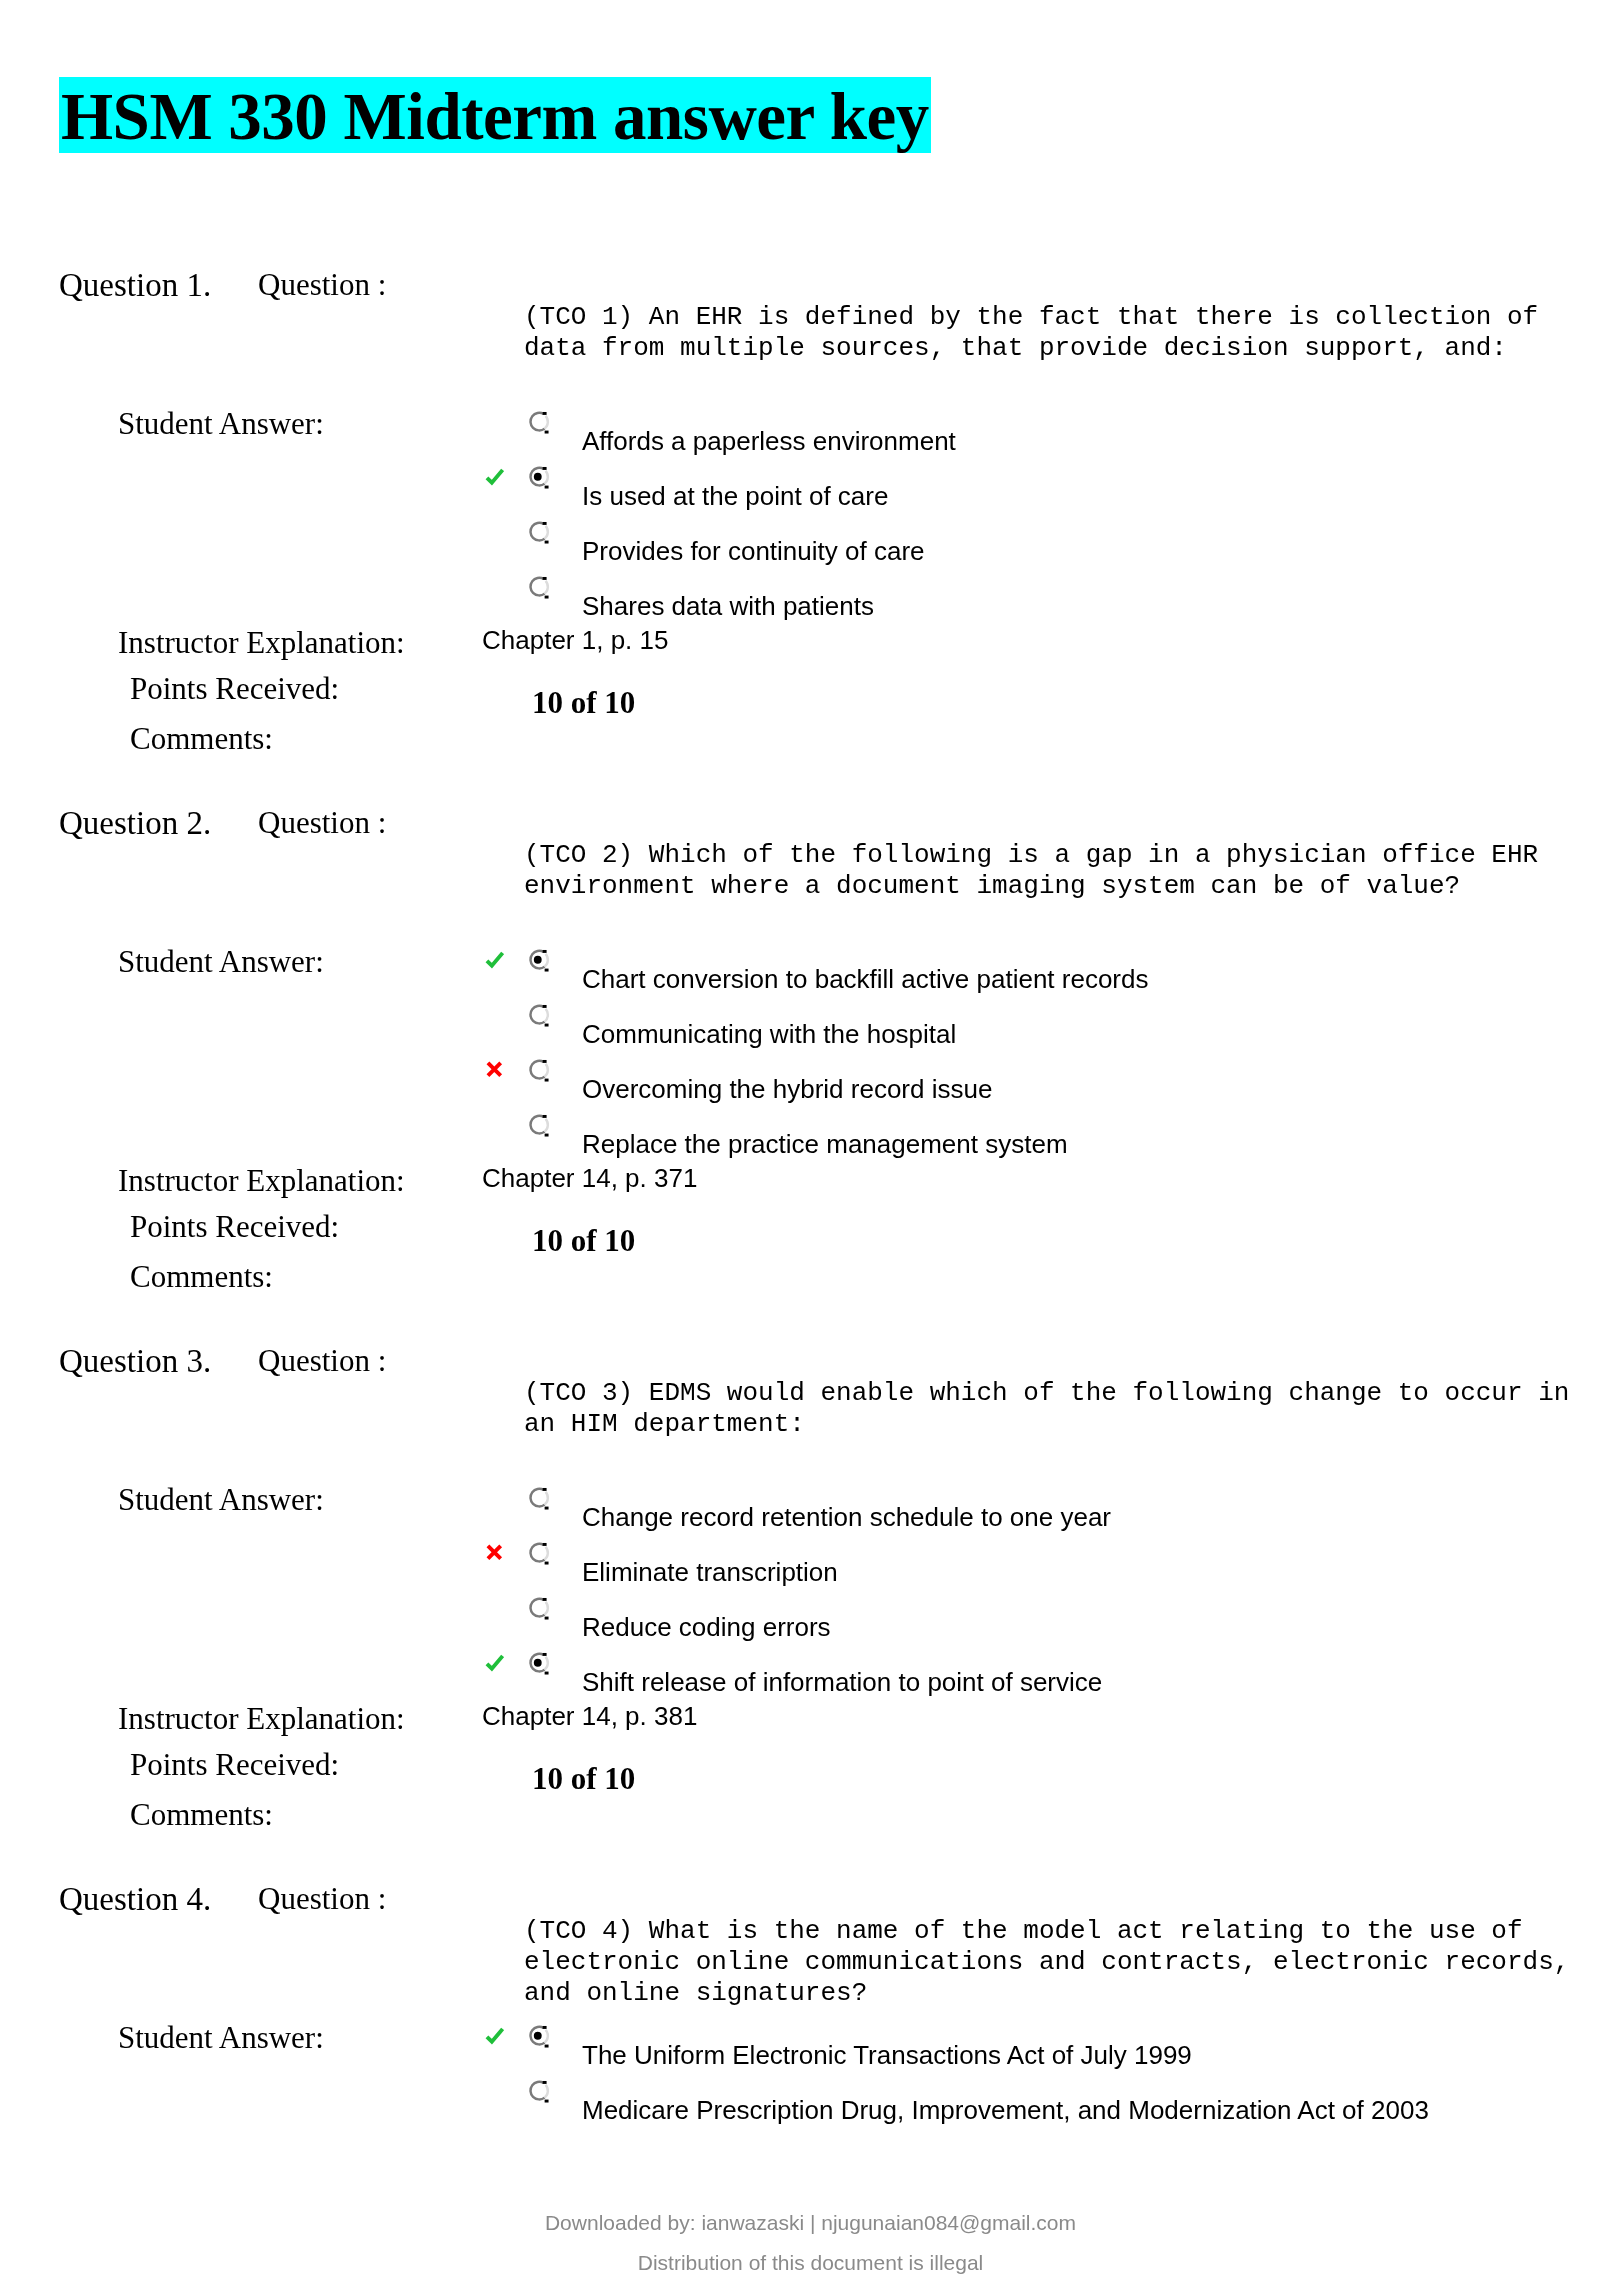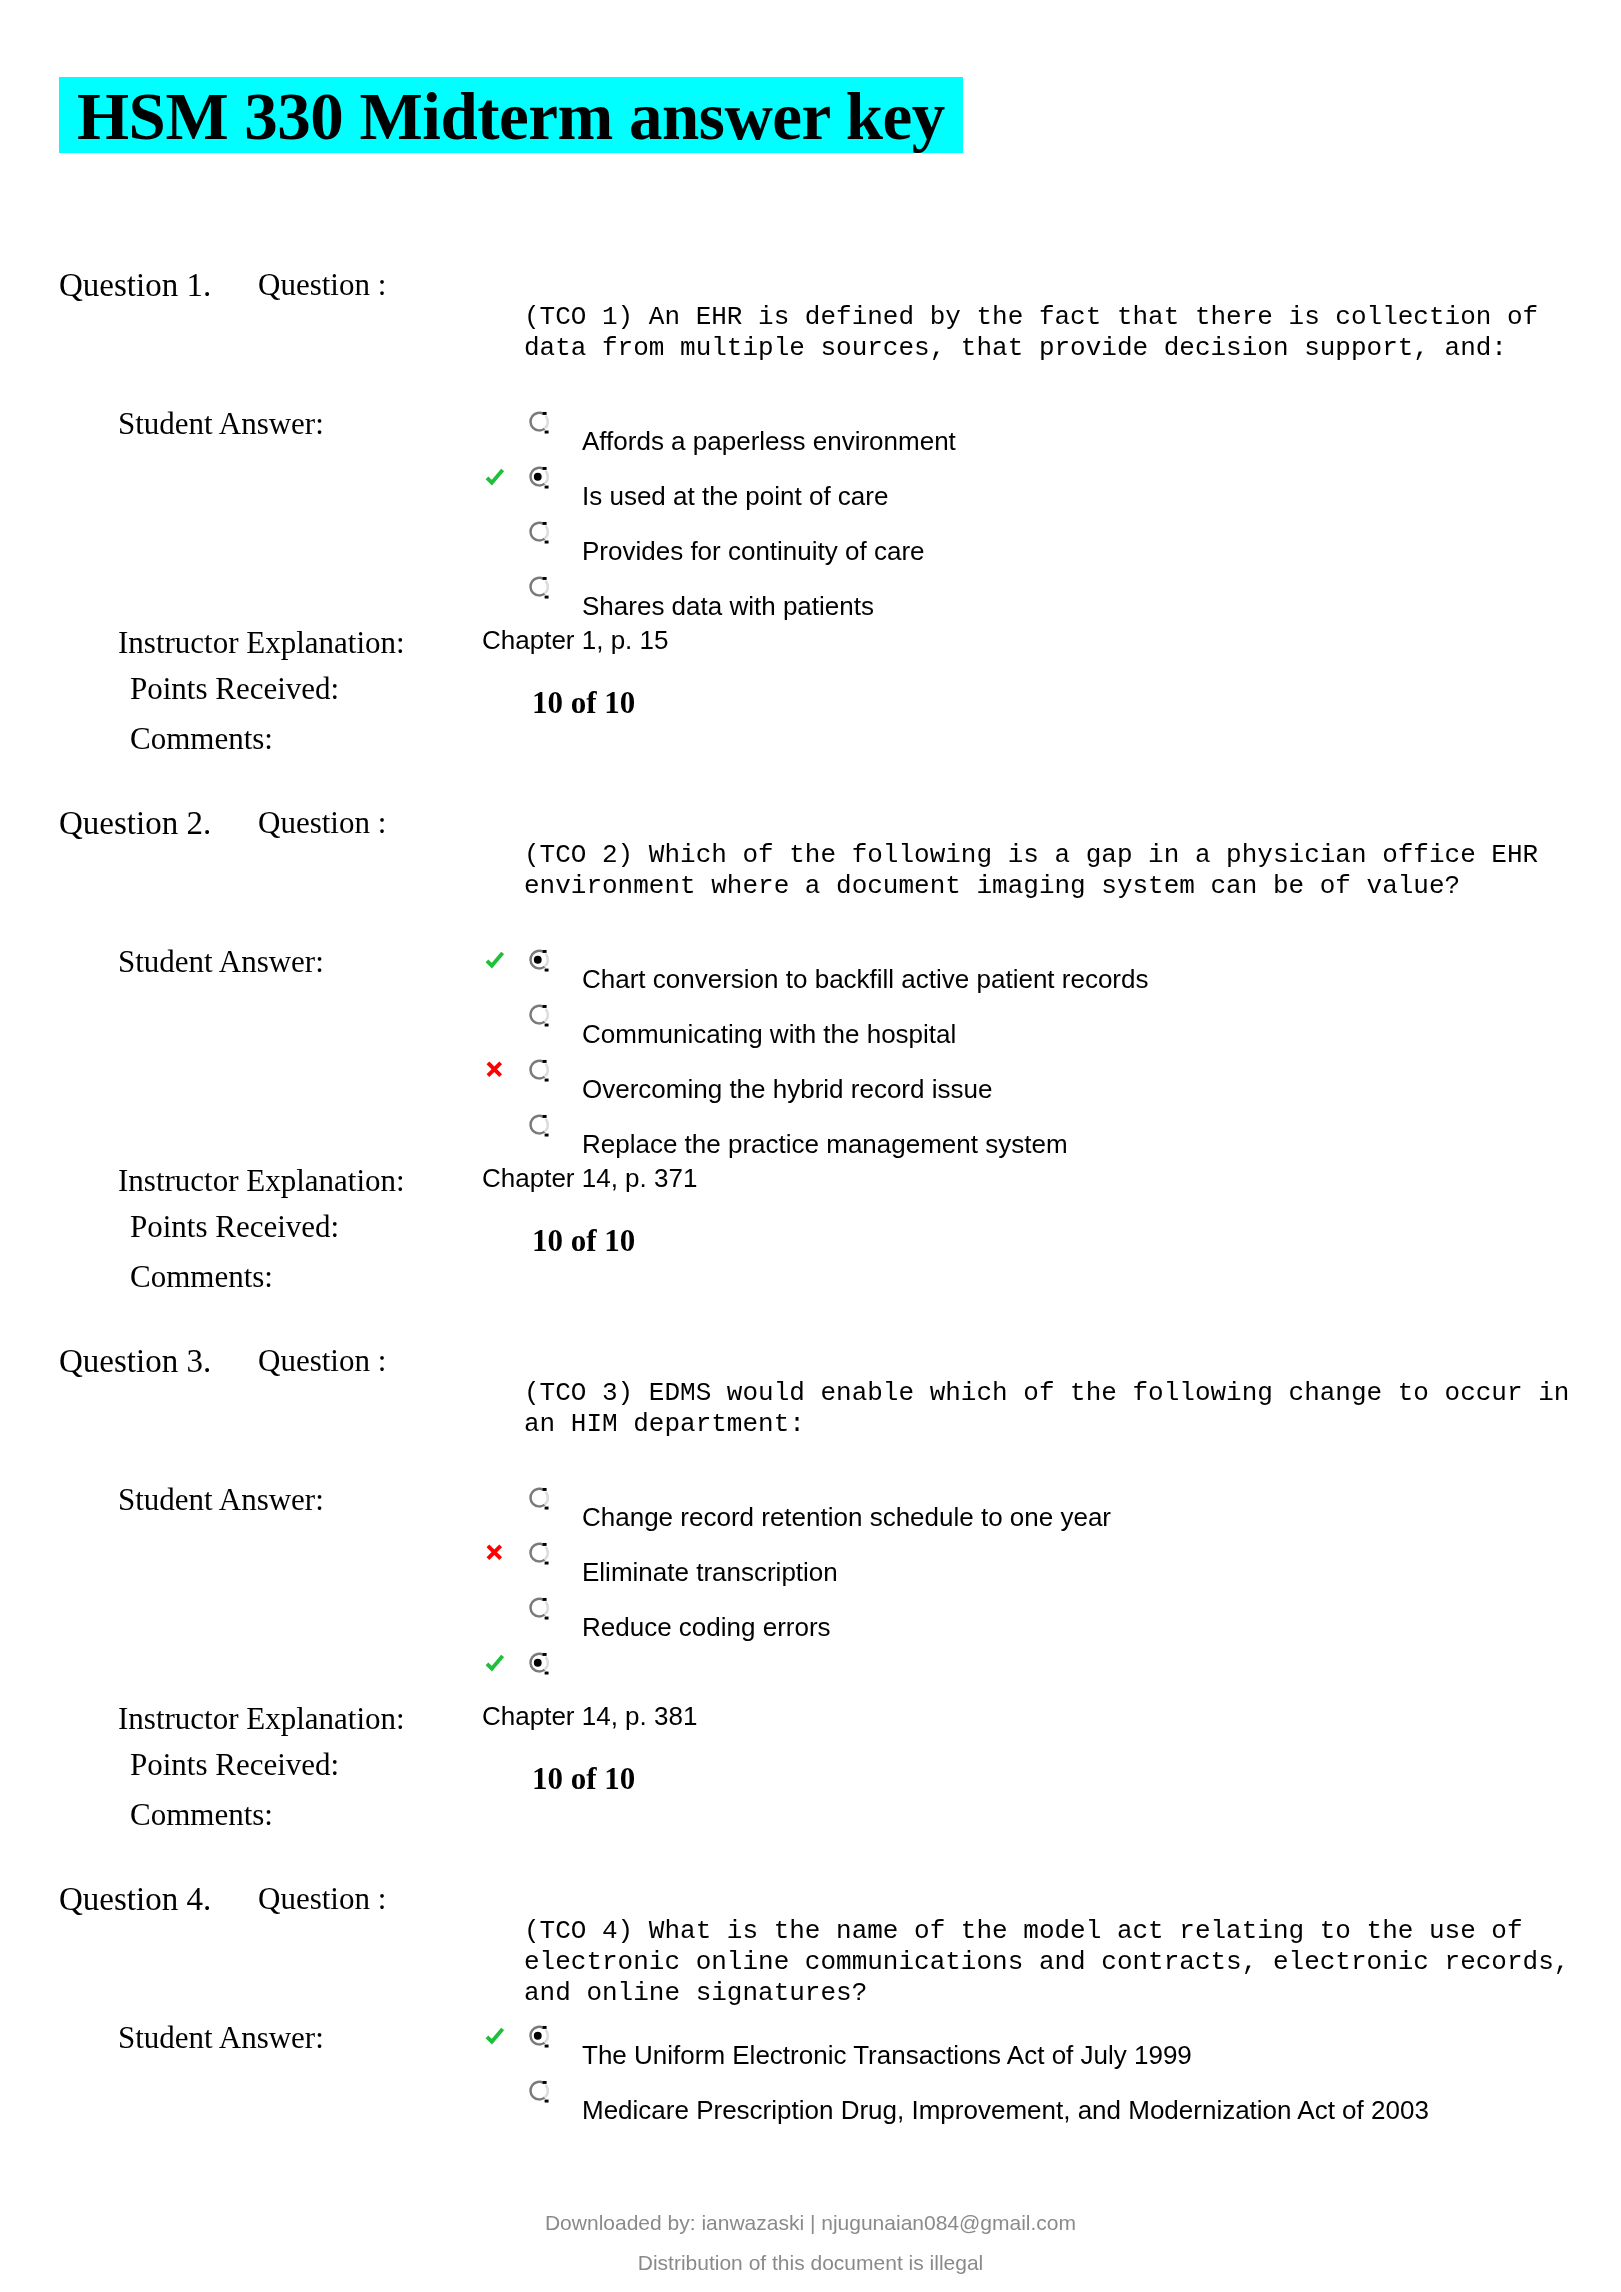--- a/index.html
+++ b/index.html
@@ -1,19 +1,19 @@
 <!DOCTYPE html>
 <html><head>
 <meta charset="utf-8">
 <style>
   html, body { margin: 0; padding: 0; background: #ffffff; }
   body { width: 1621px; height: 2293px; position: relative; overflow: hidden; }
   .title {
     position: absolute; left: 59px; top: 77px; height: 76px;
-    padding: 0 18px; background: #00ffff;
+    padding: 0 2px; background: #00ffff;
     font-family: "Liberation Serif", serif; font-weight: bold;
     font-size: 67px; line-height: 78px; color: #000; white-space: nowrap;
     letter-spacing: -0.5px;
   }
   .qblock { position: absolute; left: 0; width: 1621px; }
   .serif { font-family: "Liberation Serif", serif; color: #000; position: absolute; white-space: nowrap; }
   .sans { font-family: Liberation Mono, monospace; color: #000; position: absolute; }
   .qnum { left: 59px; top: 0; font-size: 33px; }
   .qlabel { left: 258px; top: 0; font-size: 31px; }
   .qtext { left: 524px; top: 35px; width: 1059px; font-size: 26px; line-height: 31px; }
@@ -186,20 +186,21 @@
     <span class="mark"><svg width="19.6" height="19.6" viewBox="0 0 20 20">
           <path d="M2 11 L7 16 L18 3" fill="none" stroke="#1fbf3a" stroke-width="4"></path>
         </svg></span>
     <span class="radio"><svg width="23.5" height="25.5" viewBox="0 0 24 26">
           <path d="M17 4 A9 9 0 1 0 18 19" fill="none" stroke="#7a7a7a" stroke-width="2.5"></path>
           <path d="M18 19 A9 9 0 0 0 19 6" fill="none" stroke="#dcdcdc" stroke-width="2.5"></path>
           <circle cx="11" cy="12" r="4" fill="#000"></circle>
           <rect x="16" y="2" width="4" height="3" fill="#000"></rect>
           <rect x="18" y="21" width="4" height="3" fill="#000"></rect>
         </svg></span>
+    <span class="opt-text">Shift release of information to point of service</span>
   </div>
 
   <span class="serif ie-label" style="top:358px;">Instructor Explanation:</span>
   <span class="sans ie-val" style="top:358px;">Chapter 14, p. 381</span>
   <span class="serif pr-label" style="top:404px;">Points Received:</span>
   <span class="serif pr-val" style="top:404px;">10 of 10</span>
   <span class="serif cm-label" style="top:454px;">Comments:</span>
 </div>
 
 <div class="qblock" style="top:1881px;">

